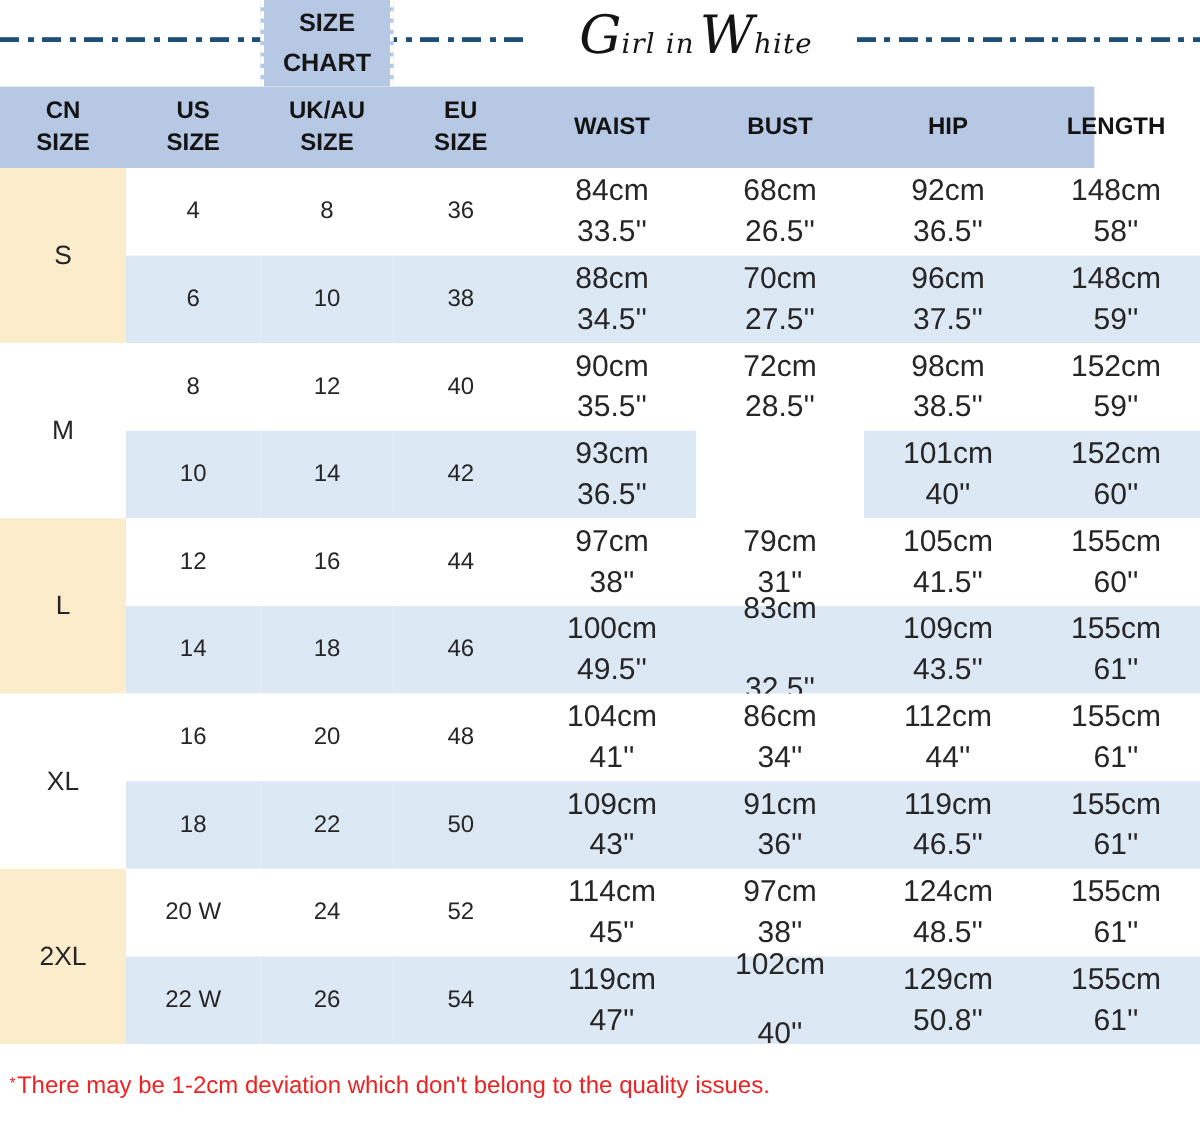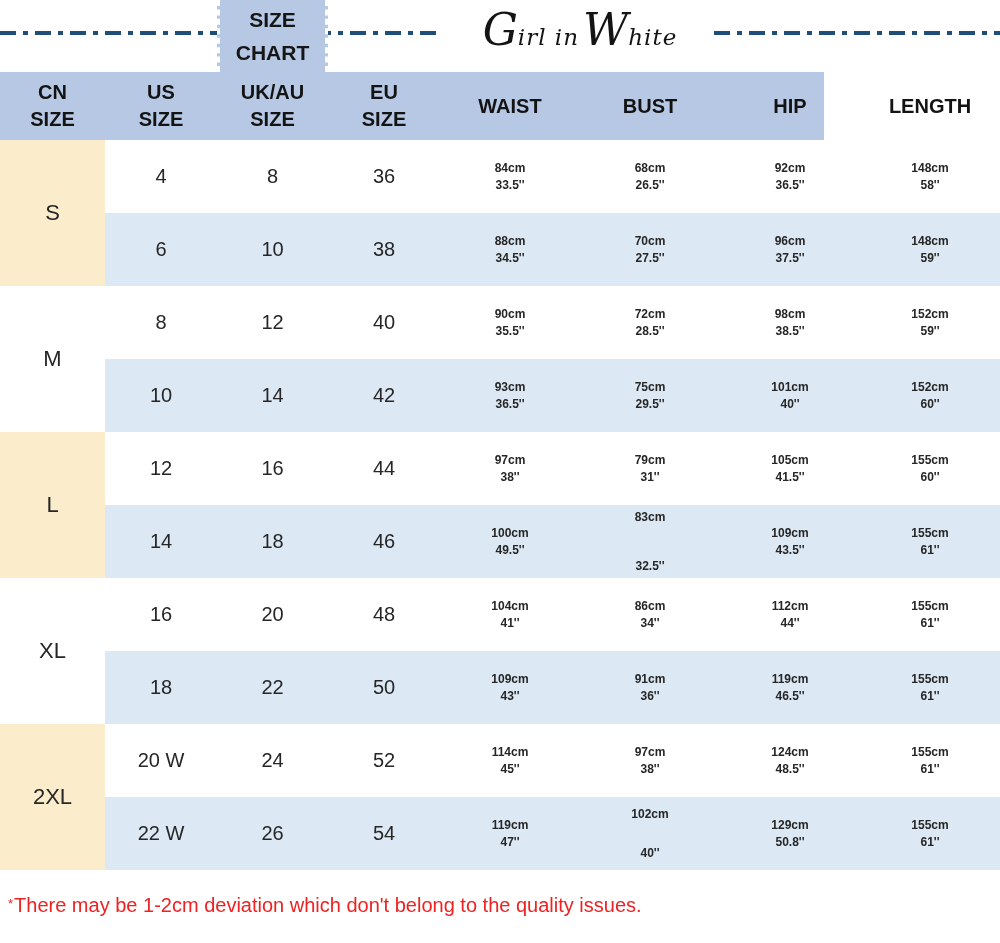--- a/index.html
+++ b/index.html
@@ -47,21 +47,21 @@
   .logo .big{font-size:44px;line-height:1;}
   .logo .small{font-size:23px;letter-spacing:1px;}
   .logo .gap{width:4px;}
 
   
   .grid-cols{
     display:grid;
     grid-template-columns:105px 112px 111px 112px 140px 140px 140px 140px;
   }
   .thead{
-    width:824px;height:68px;background:var(--header-bg);
+    width:912px;height:68px;background:var(--header-bg);
     align-items:center;
   }
   .th{
     display:flex;flex-direction:column;align-items:center;justify-content:center;
     font-weight:bold;font-size:20px;line-height:1.35;color:#131313;
     text-align:center;
   }
   .th .hline2:empty{display:none;}
 
   .group{
@@ -74,21 +74,21 @@
     display:flex;flex-direction:column;align-items:center;justify-content:center;
     font-size:20px;line-height:1.35;text-align:center;color:var(--text-dark);
   }
   .cell.cn{
     grid-column:1;grid-row:1 / span 2;
     font-size:22px;background:#fff;
   }
   .cell.cn.cream{background:var(--cream-bg);}
   .cell.r1{background:#fff;}
   .cell.r2{background:var(--zebra-bg);}
-  .cell.meas{font-size:12px;font-weight:bold;}
+  .cell.meas{font-size:25px;}
 
   
   .note{
     position:absolute;left:8px;top:894px;
     color:var(--note-red);font-size:20px;white-space:nowrap;
   }
   .note .star{font-size:13px;vertical-align:4px;margin-right:1px;}
 </style>
 </head>
 <body>
@@ -207,24 +207,20 @@
         <div>152cm</div>
         <div>59''</div>
       </div>
       <div class="cell num r2" style="grid-area: 2 / 2;">10</div>
       <div class="cell num r2" style="grid-area: 2 / 3;">14</div>
       <div class="cell num r2" style="grid-area: 2 / 4;">42</div>
       <div class="cell meas r2" style="grid-area: 2 / 5;">
         <div>93cm</div>
         <div>36.5''</div>
       </div>
-      <div class="cell meas r2" style="grid-area: 2 / 6;">
-        <div>75cm</div>
-        <div>29.5''</div>
-      </div>
       <div class="cell meas r2" style="grid-area: 2 / 7;">
         <div>101cm</div>
         <div>40''</div>
       </div>
       <div class="cell meas r2" style="grid-area: 2 / 8;">
         <div>152cm</div>
         <div>60''</div>
       </div>
     </div>
     <div class="group">

